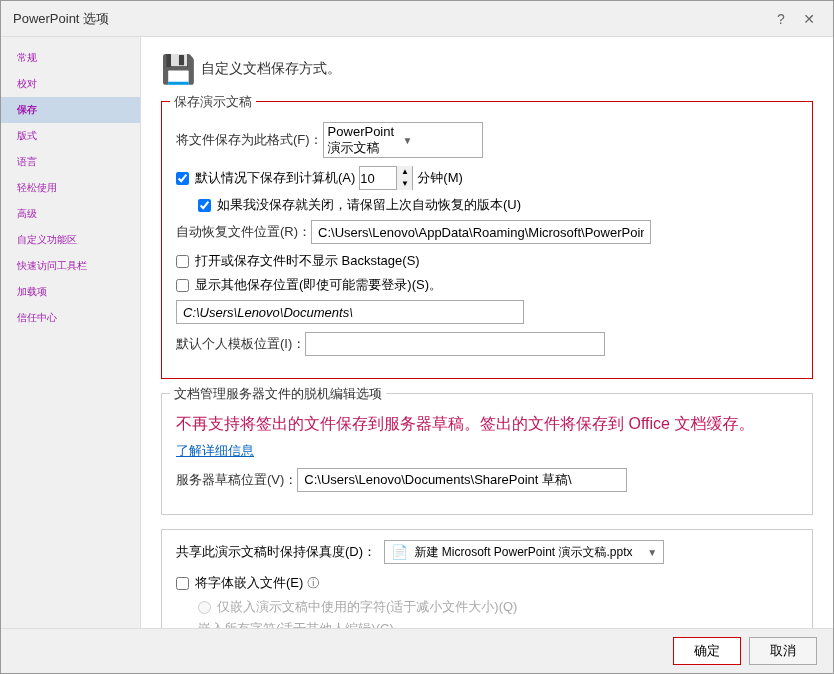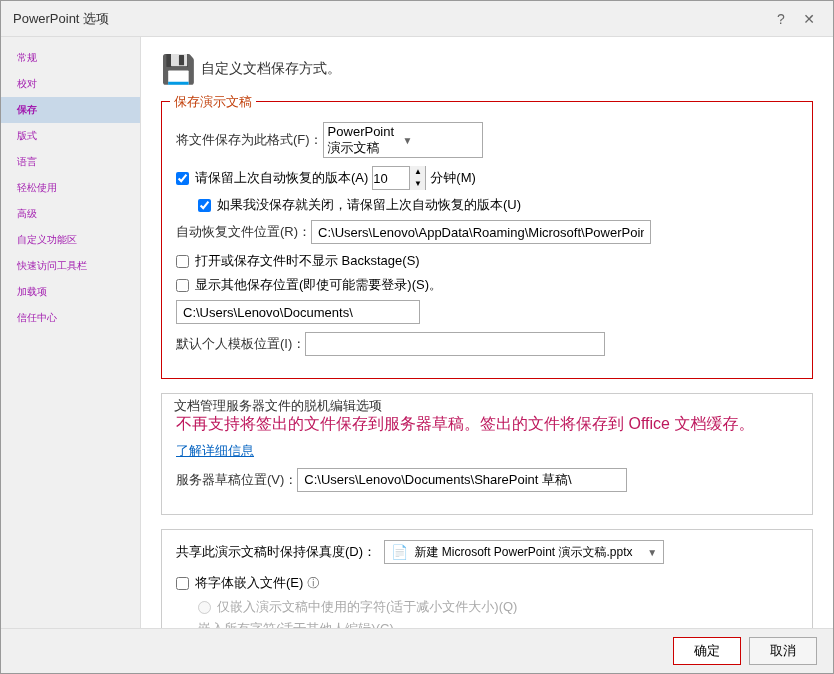--- a/index.html
+++ b/index.html
@@ -107,21 +107,21 @@
       padding: 10px 14px 14px 14px;
       position: relative;
     }
     .group-box-title {
       position: absolute;
       top: -9px;
       left: 8px;
       background: white;
       padding: 0 4px;
       font-size: 13px;
-      color: #c2410c;
+      color: #404040;
     }
 
     .form-row {
       display: flex;
       align-items: center;
       margin-bottom: 8px;
     }
     .form-label {
       color: #333;
       white-space: nowrap;
@@ -210,21 +210,20 @@
       position: relative;
     }
     .group-box2-title {
       position: absolute;
       top: -9px;
       left: 8px;
       background: white;
       padding: 0 4px;
       font-size: 13px;
       color: #333;
-      margin-top: 12px;
     }
 
     .link-text {
       color: #0563c1;
       text-decoration: underline;
       cursor: pointer;
       font-size: 13px;
     }
 
     .share-row {
@@ -336,21 +335,21 @@
         <div class="form-row" style="margin-top:10px;">
           <span class="form-label">将文件保存为此格式(F)：</span>
           <div class="dropdown-select">
             <span>PowerPoint 演示文稿</span>
             <span class="arrow">▼</span>
           </div>
         </div>
 
         <div class="checkbox-row">
           <input type="checkbox" checked="" style="">
-          <span>请保留上次自动恢复的版本(A)</span>
+          <span>默认情况下保存到计算机(A)</span>
           <div class="spinbox">
             <input type="text" value="10" style="">
             <div class="spinbox-btns">
               <button class="spinbox-btn">▲</button>
               <button class="spinbox-btn">▼</button>
             </div>
           </div>
           <span>分钟(M)</span>
         </div>
 
@@ -369,21 +368,21 @@
           <span>打开或保存文件时不显示 Backstage(S)</span>
         </div>
 
         <div class="checkbox-row">
           <input type="checkbox" style="">
           <span>显示其他保存位置(即使可能需要登录)(S)。</span>
         </div>
 
 
         <div class="form-row">
-          <input type="text" class="text-input" style="width: 244px;" value="C:\Users\Lenovo\Documents\">
+          <input type="text" class="text-input" style="width: 348px; font-style: italic;" value="C:\Users\Lenovo\Documents\">
         </div>
 
         <div class="form-row">
           <span class="form-label">默认个人模板位置(I)：</span>
           <input type="text" class="text-input" style="width: 300px;">
         </div>
       </div>
 
       <div class="group-box2">
         <span class="group-box2-title">文档管理服务器文件的脱机编辑选项</span>

